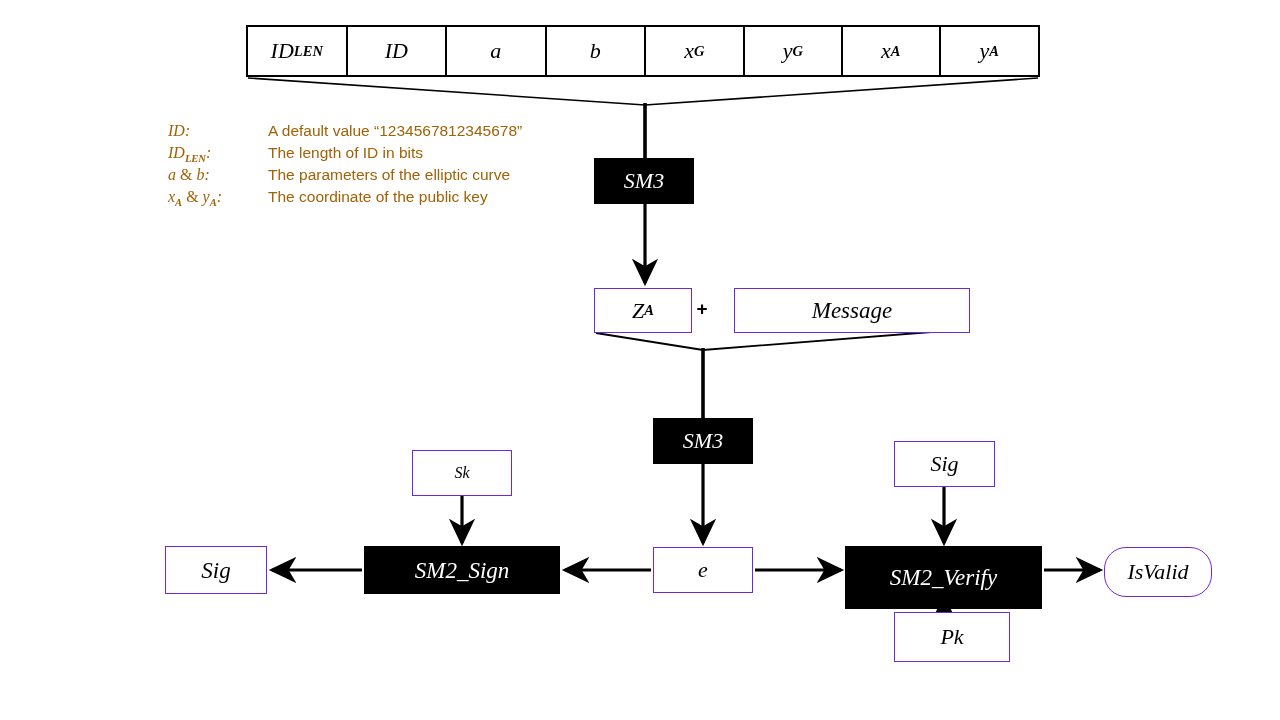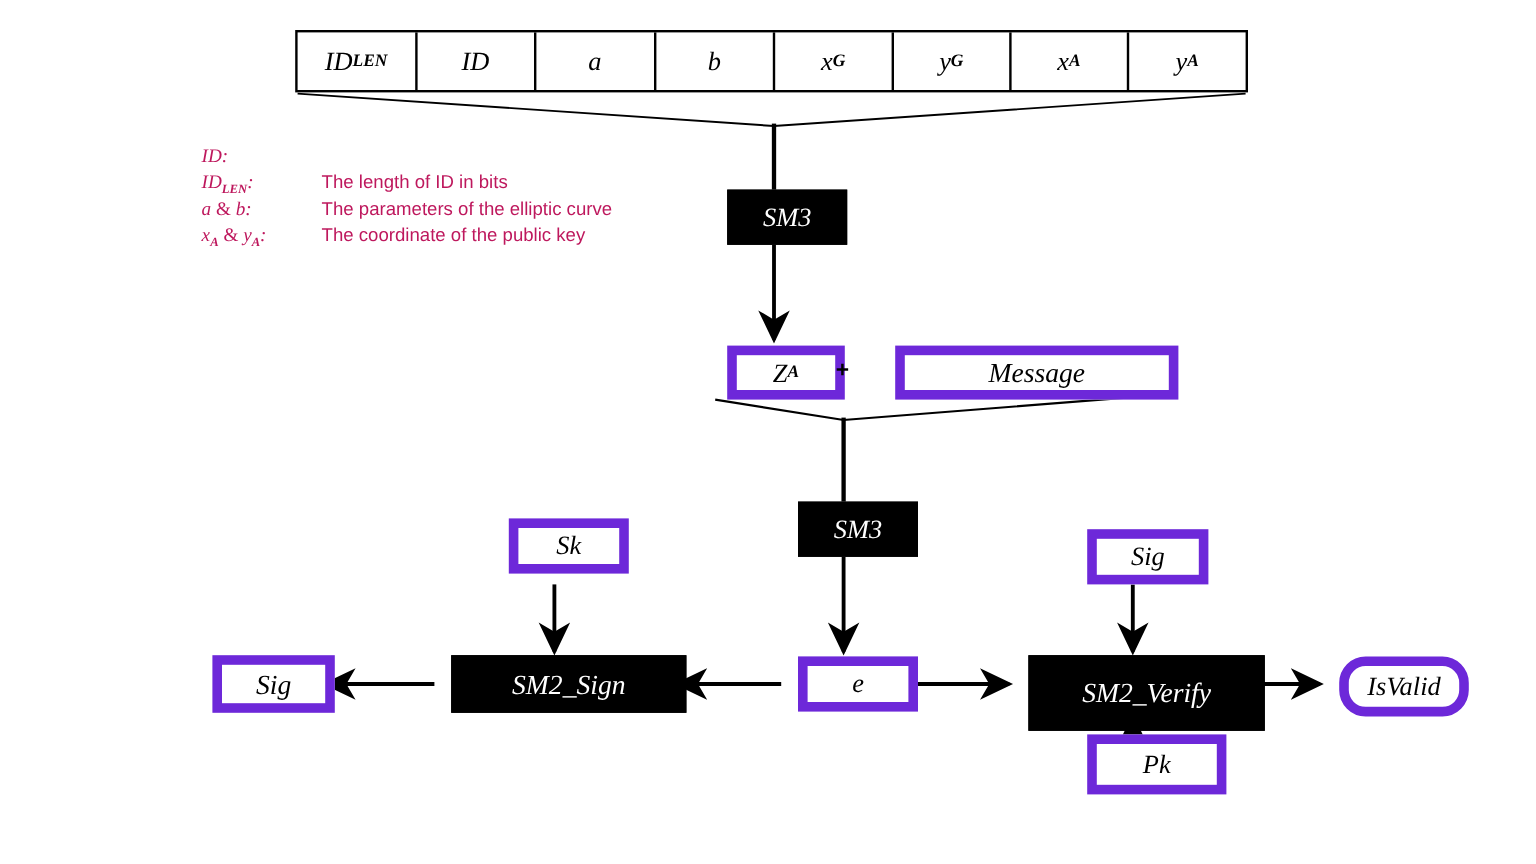--- a/index.html
+++ b/index.html
@@ -13,30 +13,29 @@
     height: 720px;
     background: #ffffff;
     overflow: hidden;
     font-family: "Liberation Serif", "DejaVu Serif", serif;
   }
 
   
   .box {
     position: absolute;
     box-sizing: border-box;
-    border: 8px solid #6d28d9;
+    border: 1px solid #6d28d9;
     background: #ffffff;
     color: #000000;
     display: flex;
     align-items: center;
     justify-content: center;
     font-style: italic;
     line-height: 1;
     white-space: nowrap;
-    margin-left: 12px;
   }
   .box.filled {
     background: #000000;
     color: #ffffff;
     border-color: #000000;
   }
 
   
   .strip {
     position: absolute;
@@ -66,21 +65,21 @@
   .sub { font-size: 0.66em; vertical-align: sub; font-style: italic; font-weight: bold; }
 
   
   #legend {
     position: absolute;
     left: 168px;
     top: 122px;
     width: 430px;
     font-family: "Liberation Sans", "DejaVu Sans", sans-serif;
     font-size: 15.5px;
-    color: #be185d;
+    color: #a16207;
   }
   .legend-row {
     display: flex;
     align-items: baseline;
     height: 22px;
   }
   .legend-key {
     width: 100px;
     flex: 0 0 100px;
     font-family: "Liberation Serif", "DejaVu Serif", serif;
@@ -151,20 +150,21 @@
     </div>
     <div class="strip-cell" style="width:98px">
       <span>y</span>
         <span class="sub">A</span>
     </div>
   </div>
 
   <div id="legend">
     <div class="legend-row">
       <div class="legend-key"><span>ID</span><span>:</span></div>
+      <div class="legend-val">A default value “1234567812345678”</div>
     </div>
     <div class="legend-row">
       <div class="legend-key"><span>ID</span><span class="sub">LEN</span><span>:</span></div>
       <div class="legend-val">The length of ID in bits</div>
     </div>
     <div class="legend-row">
       <div class="legend-key"><span>a</span><span style="font-style:normal"> &amp; </span><span style="font-style:italic">b</span><span>:</span></div>
       <div class="legend-val">The parameters of the elliptic curve</div>
     </div>
     <div class="legend-row">
@@ -221,21 +221,21 @@
   </div>
 
   <div class="box filled" style="left:653px; top:418px; width:100px; height:46px; font-size:22px;">
     <span>SM3</span>
   </div>
 
   <div class="box" style="left:653px; top:547px; width:100px; height:46px; font-size:22px;">
     <span>e</span>
   </div>
 
-  <div class="box" style="left:412px; top:432px; width:100px; height:46px; font-size:22px;">
+  <div class="box" style="left:412px; top:450px; width:100px; height:46px; font-size:16px;">
     <span>Sk</span>
   </div>
 
   <div class="box filled" style="left:364px; top:546px; width:196px; height:48px; font-size:23px;">
     <span>SM2_Sign</span>
   </div>
 
   <div class="box" style="left:165px; top:546px; width:102px; height:48px; font-size:23px;">
     <span>Sig</span>
   </div>

